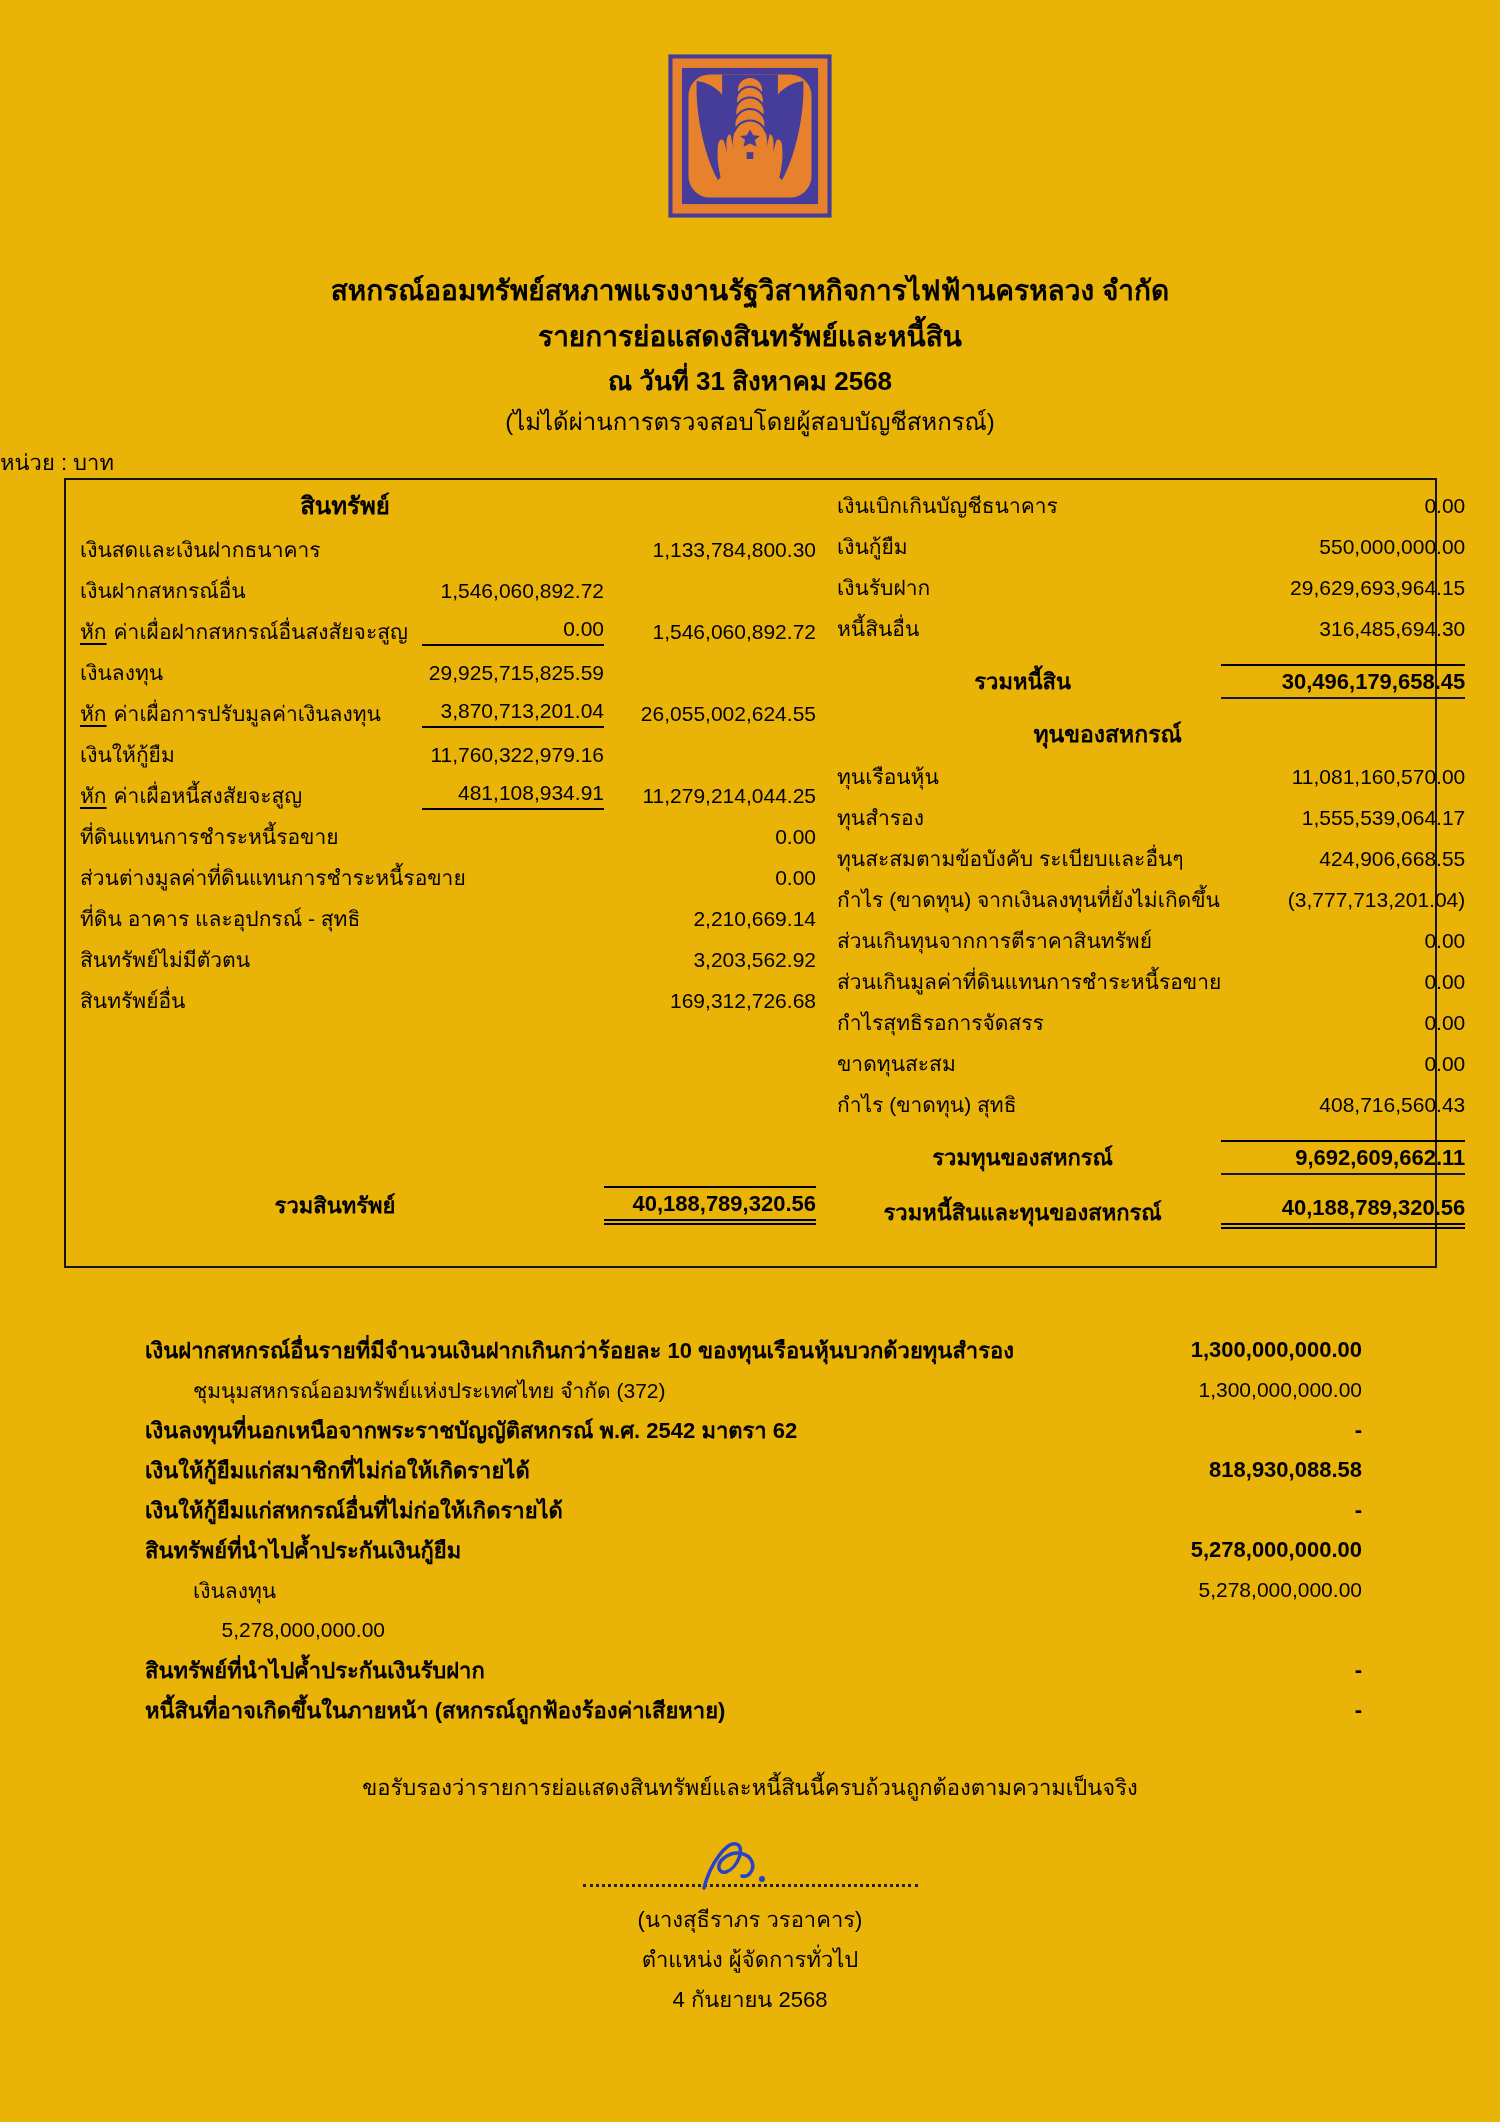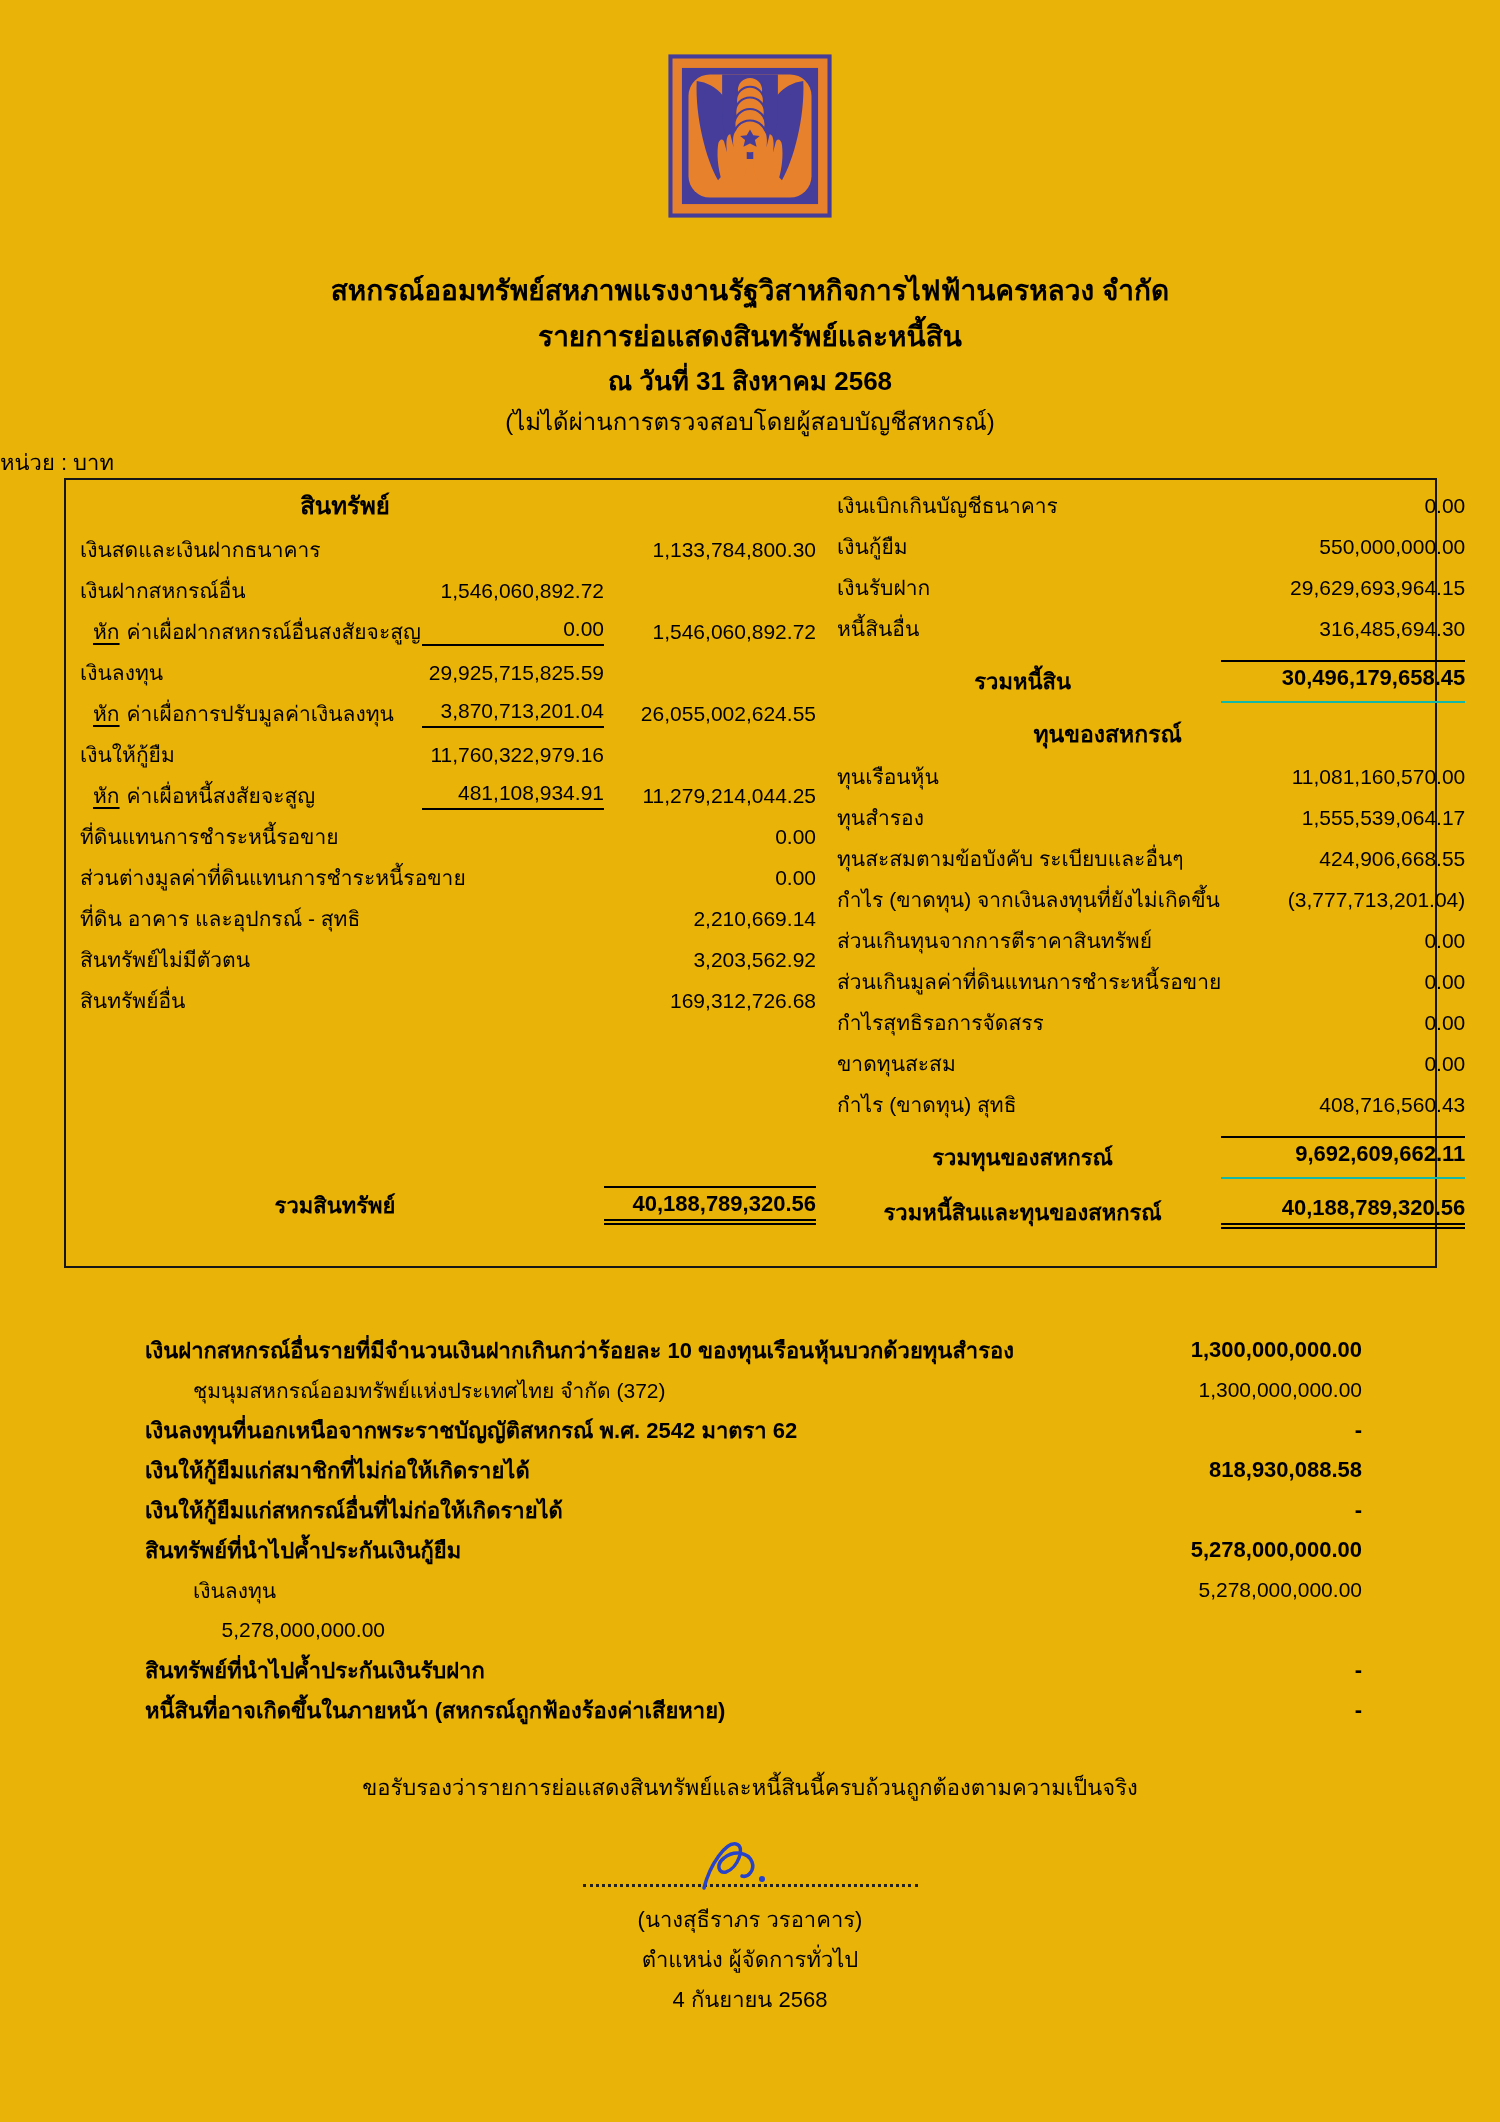--- a/index.html
+++ b/index.html
@@ -28,33 +28,33 @@
   .col-head { height:44px; line-height:42px; text-align:center; font-weight:bold; font-size:24px; white-space:nowrap; }
   .asset-head{ transform:translateX(-100px); }
 
   .row{ display:flex; align-items:center; height:41px; white-space:nowrap; font-size:21px; }
   .a-label{ flex:1; padding-left:14px; min-width:0; overflow:visible; }
   .a-c1{ width:230px; text-align:right; }
   .a-c2{ width:220px; text-align:right; padding-right:8px; }
   .l-label{ flex:1; padding-left:13px; min-width:0; overflow:visible; }
   .l-val{ width:260px; text-align:right; padding-right:16px; }
 
-  .hak{ text-decoration:underline; text-underline-offset:4px; margin-right:7px;margin-left:13px; }
+  .hak{ text-decoration:underline; text-underline-offset:4px; margin-right:7px; }
   .num{ display:inline-block; }
   .ruled{ min-width:182px; border-bottom:2px solid #000; padding-bottom:3px; }
 
   .sec-row{ height:44px; margin-top:8px; }
   .sec-head{ flex:1; text-align:center; font-weight:bold; font-size:23px; transform:translateX(-45px); }
 
   .t-row{ font-weight:bold; font-size:22px; height:46px; }
   .t-row.spaced{ margin-top:9px; }
   .t-label{ flex:1; text-align:center; font-weight:bold; }
   .assets-total{ margin-top:auto; margin-bottom:38px; }
   .numline-t { border-top:2px solid #000; padding-top:3px; }
-  .numline-b { border-bottom:2px solid #14b8a6; padding-bottom:10px; }
+  .numline-b { border-bottom:2px solid #0f172a; padding-bottom:2px; }
   .numline-d { border-bottom:6px double #000; padding-bottom:2px; }
   .w-left  { min-width:212px; }
   .w-right { min-width:244px; }
 
   
   .notes{ margin:62px 138px 0 145px; }
   .note-row{ display:flex; align-items:center; min-height:40px; white-space:nowrap; font-size:21px; }
   .note-row.bold{ font-weight:bold; font-size:22px; }
   .note-label{ flex:1; min-width:0; overflow:visible; }
   .note-row.ind1 .note-label{ padding-left:48px; }

